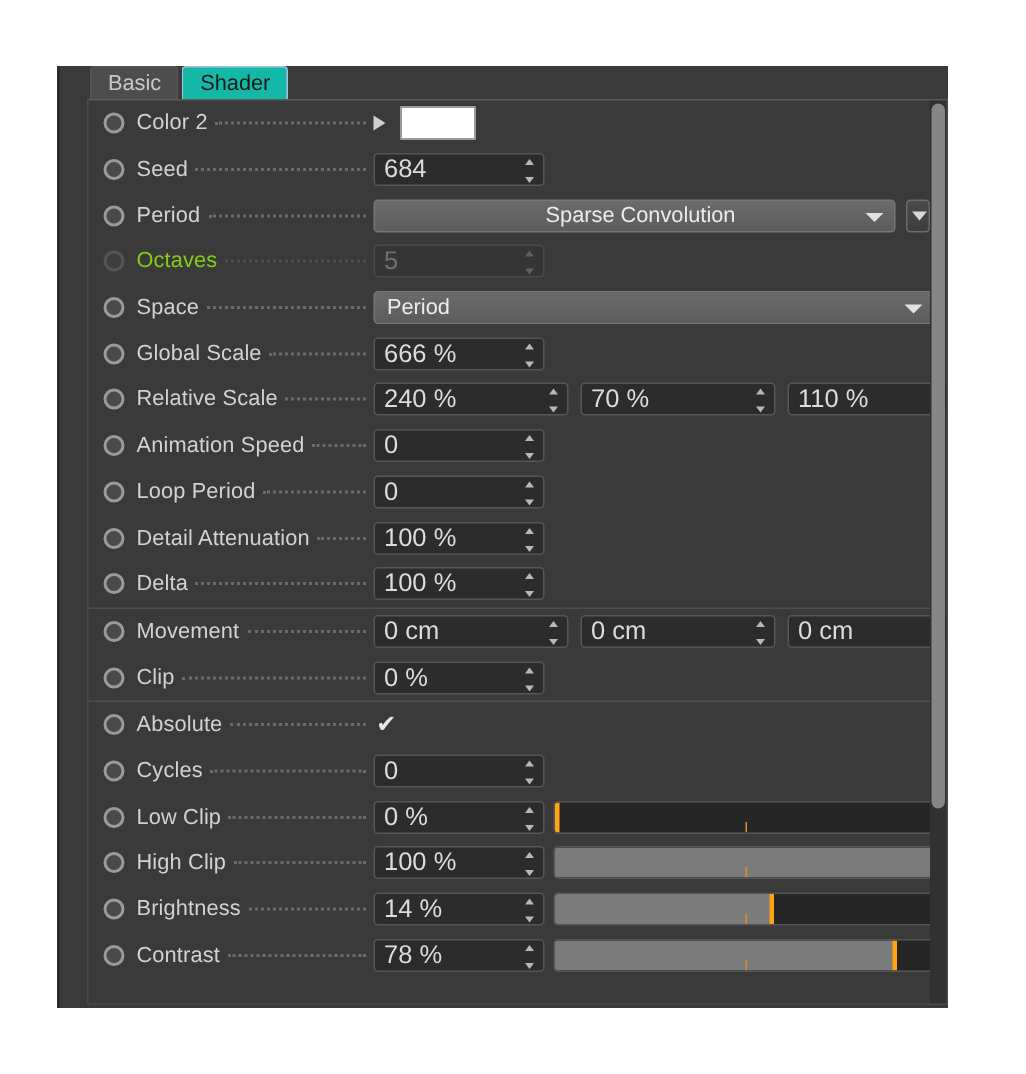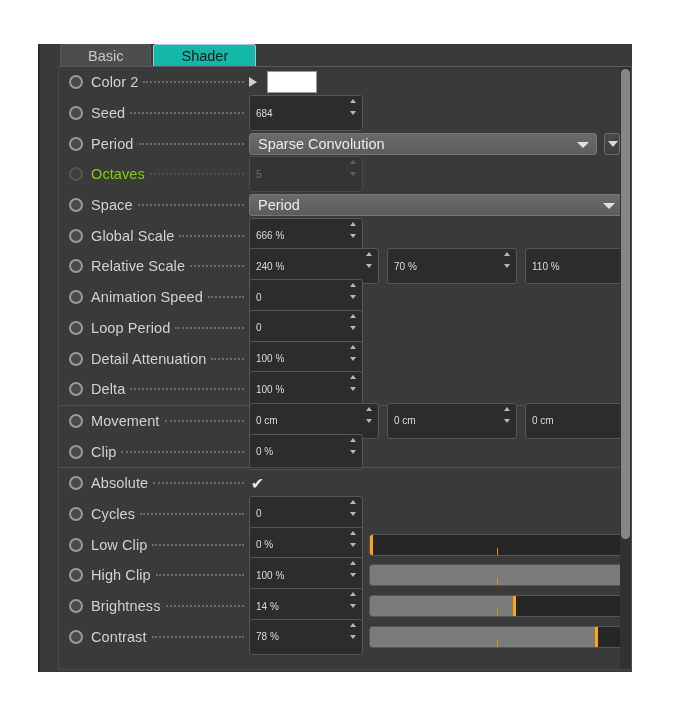--- a/index.html
+++ b/index.html
@@ -13,21 +13,21 @@
   
   .panel{
     position:absolute;left:38px;top:44px;width:594px;height:628px;
     background:#3a3a3a;border-left:2px solid #2b2b2b;box-sizing:border-box;
   }
   .panel-inner{position:absolute;left:8px;top:0;right:0;bottom:0;}
 
   
   .tabbar{position:absolute;left:12px;top:0px;height:22px;display:flex;gap:2px;}
   .tab{
-    height:28px;line-height:22px;padding:0 27px;font-size:14.5px;color:#c8c8c8;
+    height:28px;line-height:22px;padding:0 11px;font-size:14.5px;color:#c8c8c8;
     background:#4d4d4d;border-radius:3px 3px 0 0;box-sizing:border-box;
     border:1px solid #565656;border-bottom:none;
   }
   .tab.active{background:#14b8a6;color:#1b1b1b;border-color:#a8c0e8;}
 
   
   .content{
     position:absolute;left:10px;top:22px;width:574px;height:604px;
     background:#3a3a3a;border:1px solid #4a4a4a;border-top:1px solid #5a5a5a;
     box-sizing:border-box;overflow:hidden;padding-left:28px;
@@ -64,23 +64,23 @@
   }
   .row.disabled .dots{border-bottom-color:#4e4e4e;}
 
   .fieldzone{flex:0 0 auto;display:flex;align-items:center;}
 
   
   .labelcol{width:190px;display:flex;align-items:center;flex:0 0 auto;}
 
   
   .num{
-    position:relative;height:36px;width:114px;background:#2c2c2c;
+    position:relative;height:22px;width:114px;background:#2c2c2c;
     border:1px solid #565656;border-radius:3px;box-sizing:border-box;
-    display:flex;align-items:center;color:#dcdcdc;font-size:10px;
+    display:flex;align-items:center;color:#dcdcdc;font-size:17px;
   }
   .num span.val{padding-left:6px;}
   .row.disabled .num{background:#353535;border-color:#4a4a4a;color:#6f6f6f;}
   .spin{
     position:absolute;right:5px;top:3px;width:7px;height:16px;
     display:flex;flex-direction:column;justify-content:space-between;
   }
   .spin i{display:block;width:0;height:0;border-left:3.5px solid transparent;border-right:3.5px solid transparent;}
   .spin i.up{border-bottom:4px solid #b8b8b8;}
   .spin i.dn{border-top:4px solid #b8b8b8;}
@@ -94,21 +94,21 @@
     position:relative;height:22px;background:linear-gradient(#6b6b6b,#5c5c5c);
     border:1px solid #767676;border-radius:3px;box-sizing:border-box;
     display:flex;align-items:center;color:#ececec;font-size:14.5px;
   }
   .combo span.val{padding-left:8px;}
   .combo .caret{
     position:absolute;right:7px;top:8px;width:0;height:0;
     border-left:6px solid transparent;border-right:6px solid transparent;
     border-top:6px solid #e2e2e2;
   }
-  .combo.noise{width:348px;}
+  .combo.noise{width:348px;justify-content:center;}
   .combo.space{width:374px;}
 
   .minibtn{
     width:16px;height:22px;margin-left:7px;background:linear-gradient(#4a4a4a,#3d3d3d);
     border:1px solid #6d6d6d;border-radius:3px;box-sizing:border-box;position:relative;
   }
   .minibtn .caret{
     position:absolute;left:3px;top:7px;width:0;height:0;
     border-left:5px solid transparent;border-right:5px solid transparent;
     border-top:6px solid #d8d8d8;

